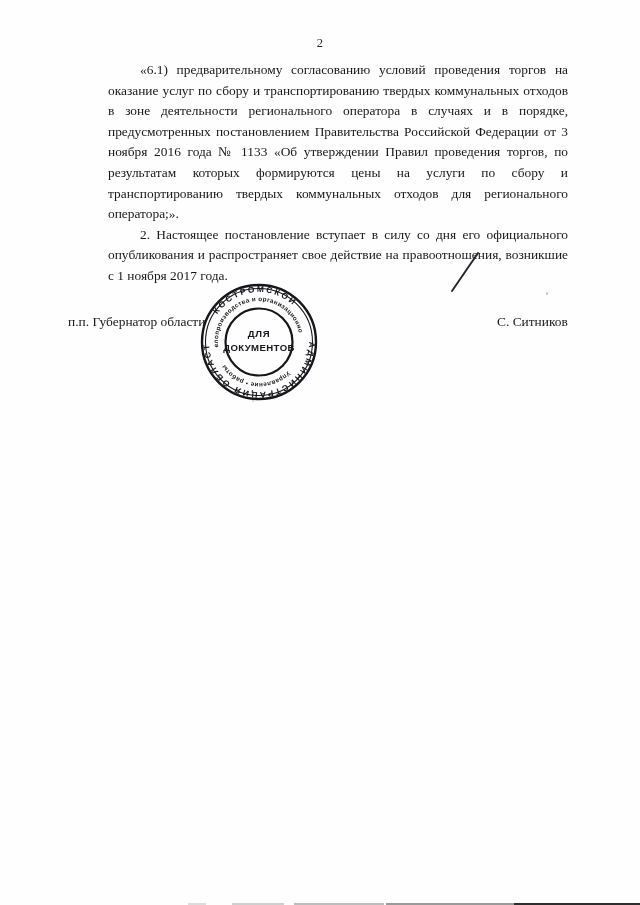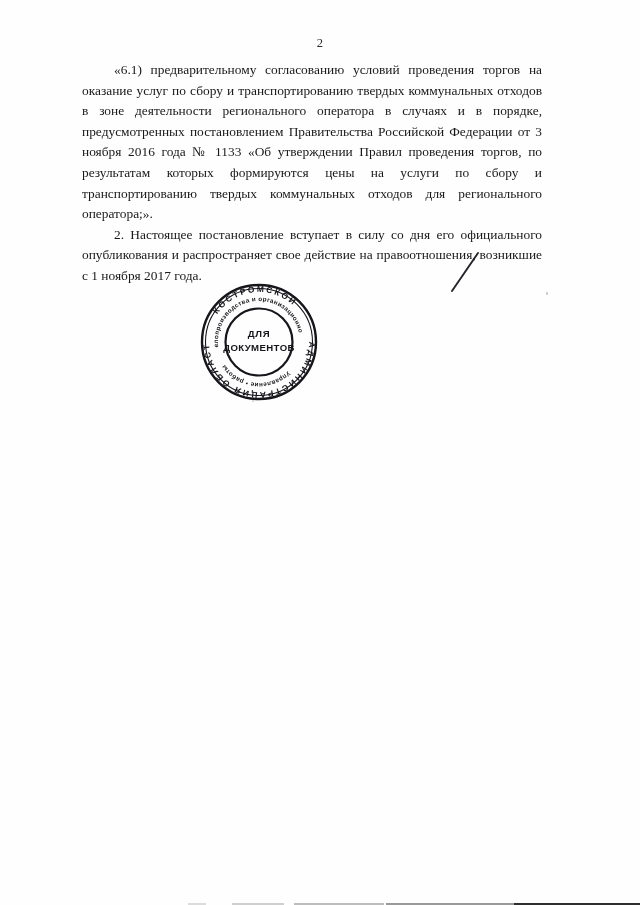--- a/index.html
+++ b/index.html
@@ -32,21 +32,21 @@
     width: 640px;
     text-align: center;
     font-size: 12.5px;
     letter-spacing: 0.2px;
     color: #2a2a2a;
   }
 
   
   .body-block {
     position: absolute;
-    left: 82px;
+    left: 108px;
     top: 60px;
     width: 460px;
   }
 
   .para {
     margin: 0 0 0 0;
     text-align: justify;
     text-justify: inter-word;
     font-size: 13.4px;
     line-height: 20.6px;
@@ -137,20 +137,24 @@
     <p class="para">«6.1) предварительному согласованию условий проведения торгов на оказание услуг по сбору и транспортированию твердых коммунальных отходов в зоне деятельности регионального оператора в случаях и в порядке, предусмотренных постановлением Правительства Российской Федерации от 3 ноября 2016 года № 1133 «Об утверждении Правил проведения торгов, по результатам которых формируются цены на услуги по сбору и транспортированию твердых коммунальных отходов для регионального оператора;».</p>
     <p class="para">2. Настоящее постановление вступает в силу со дня его официального опубликования и распространяет свое действие на правоотношения, возникшие с 1 ноября 2017 года.</p>
   </div>
 
   <div class="pen-stroke">
     <svg width="36" height="44" viewBox="0 0 36 44" aria-hidden="true">
       <path d="M3 41 L29 3" stroke="#24242a" stroke-width="1.9" stroke-linecap="round" fill="none"></path>
     </svg>
   </div>
 
+  <div class="signature-row">
+    <span class="sig-left">п.п. Губернатор области</span>
+    <span class="sig-right">С. Ситников</span>
+  </div>
 
   <div class="stamp">
     <svg width="122" height="122" viewBox="0 0 122 122" aria-hidden="true">
       <defs>
         <path id="ringOuterTop" d="M 61 61 m -50 0 a 50 50 0 0 1 100 0" transform="rotate(-6 61 61)"></path>
         <path id="ringOuterBot" d="M 61 61 m 50 0 a 50 50 0 0 1 -100 0" transform="rotate(4 61 61)"></path>
         <path id="ringInnerTop" d="M 61 61 m -41 0 a 41 41 0 0 1 82 0" transform="rotate(-10 61 61)"></path>
         <path id="ringInnerBot" d="M 61 61 m 41 0 a 41 41 0 0 1 -82 0" transform="rotate(6 61 61)"></path>
       </defs>
 

